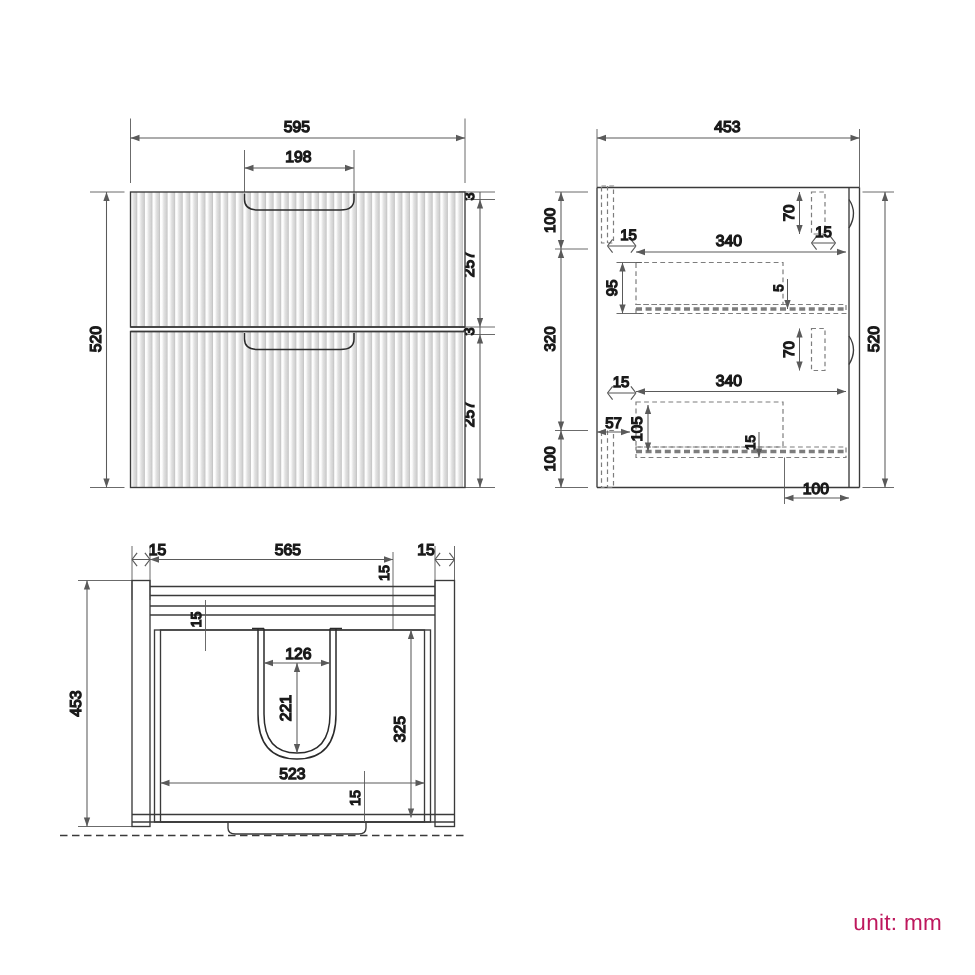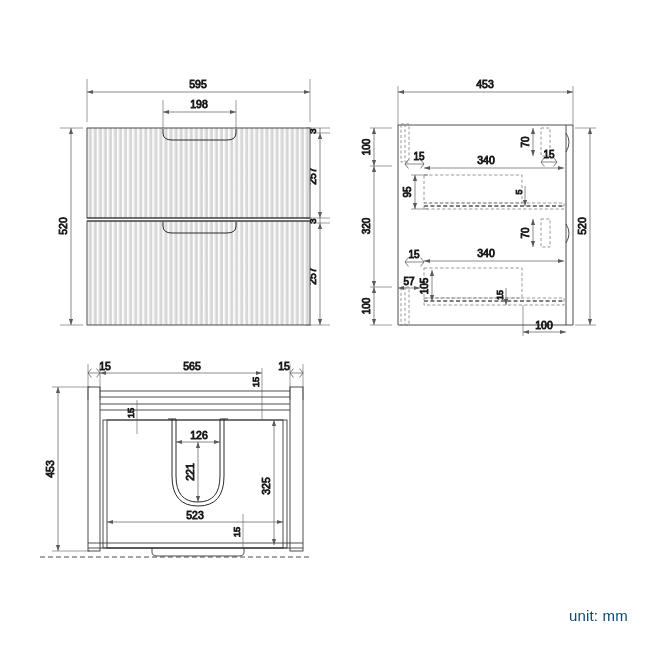--- a/index.html
+++ b/index.html
@@ -1,19 +1,19 @@
 <!DOCTYPE html>
 <html><head>
 <meta charset="utf-8">
 <style>
   html,body{margin:0;padding:0;background:#ffffff;}
   body{width:650px;height:650px;position:relative;overflow:hidden;
        font-family:"Liberation Sans","DejaVu Sans",sans-serif;color:#1a1a1a;}
   .canvas{position:absolute;left:0;top:0;width:636px;height:650px;}
-  .unit-label{position:absolute;right:22px;bottom:26px;font-size:15px;color:#0c4a6e;
+  .unit-label{position:absolute;right:22px;bottom:26px;font-size:15px;color:#be185d;
        letter-spacing:.2px;white-space:nowrap;}
   svg{display:block;}
   text{font-family:"Liberation Sans","DejaVu Sans",sans-serif;fill:#1a1a1a;}
 </style>
 </head>
 <body>
 
 <div class="canvas">
 <svg width="650" height="650" viewBox="0 0 650 650">
   <defs>

